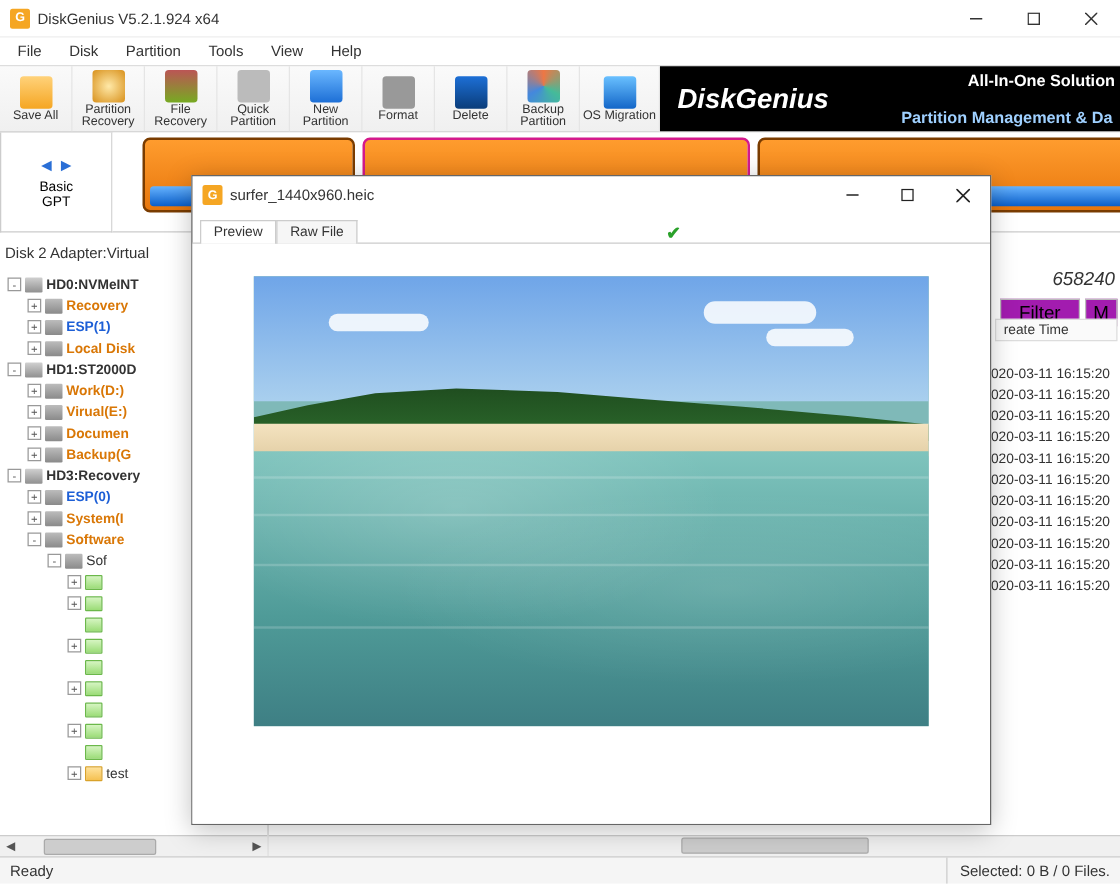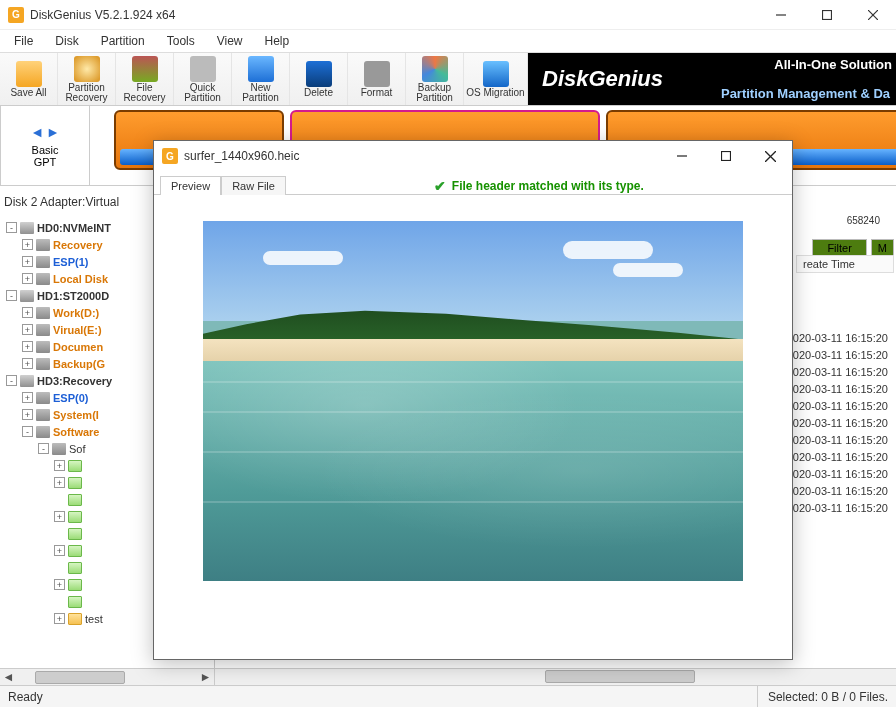--- a/index.html
+++ b/index.html
@@ -49,23 +49,23 @@
 .ttext { font-size:11px; color:#333;}
 .ttext.orange { color:#d97706; font-weight:bold;}
 .ttext.blue { color:#1d5fd6; font-weight:bold;}
 .ttext.bold { font-weight:bold;}
 .hscroll { position:absolute; left:0; right:0; bottom:0; height:17px; background:#f0f0f0; border-top:1px solid #ccc; display:flex; align-items:center;}
 .hscroll .thumb { margin-left:18px; width:90px; height:13px; background:#cdcdcd; border:1px solid #aaa; border-radius:2px;}
 .hscroll .arr { width:17px; height:17px; display:flex; align-items:center; justify-content:center; color:#555;}
 
 .main { flex:1; position:relative; background:#fff;}
 .filterrow { position:absolute; right:2px; top:24px; display:flex; gap:4px; height:22px;}
-.filterrow .btn { border:1px solid #bbb; background:#4d7c0f; padding:2px 14px; font-size:11px;}
+.filterrow .btn { border:1px solid #bbb; background:#a21caf; padding:2px 14px; font-size:15px;}
 .gridhead { position:absolute; right:2px; top:40px; height:18px; border:1px solid #ddd; background:#fafafa; font-size:11px; color:#333; padding:2px 6px;}
-.gridcell { position:absolute; right:2px; height:17px; font-size:11px; color:#333; padding:0 6px;margin-top:39px;}
+.gridcell { position:absolute; right:2px; height:17px; font-size:11px; color:#333; padding:0 6px;}
 .mainhscroll { position:absolute; left:0; right:0; bottom:0; height:17px; background:#f0f0f0; border-top:1px solid #ccc;}
 .mainhscroll .thumb { position:absolute; left:330px; width:150px; top:1px; height:13px; background:#cdcdcd; border:1px solid #aaa; border-radius:2px;}
 
 .statusbar { position:absolute; left:0; right:0; bottom:0; height:22px; border-top:1px solid #ccc; background:#f5f5f5; display:flex; align-items:center; padding:0 8px; font-size:11px; color:#333;}
 .statusbar .sp { flex:1;}
 .statusbar .right { border-left:1px solid #ccc; padding-left:10px; height:100%; display:flex; align-items:center;margin-left:40px;}
 
 
 .preview-window { position:absolute; left:153px; top:140px; width:640px; height:520px; background:#fff; border:1px solid #666; box-shadow:0 4px 20px rgba(0,0,0,0.25); display:flex; flex-direction:column;}
 .pw-title { height:30px; display:flex; align-items:center; padding:0 0 0 8px; }
@@ -146,26 +146,26 @@
       <div class="ticon" style="background:#bbb"></div>
       <div class="tlabel">Quick
 Partition</div>
     </div>
   <div class="tbtn">
       <div class="ticon" style="background:linear-gradient(#6ab7ff,#1d6fd6)"></div>
       <div class="tlabel">New
 Partition</div>
     </div>
   <div class="tbtn">
+      <div class="ticon" style="background:#999"></div>
+      <div class="tlabel">Format</div>
+    </div>
+  <div class="tbtn">
       <div class="ticon" style="background:linear-gradient(#1d6fd6,#0a3d7a)"></div>
       <div class="tlabel">Delete</div>
-    </div>
-  <div class="tbtn">
-      <div class="ticon" style="background:#999"></div>
-      <div class="tlabel">Format</div>
     </div>
   <div class="tbtn">
       <div class="ticon" style="background:conic-gradient(#e74,#4b9,#48d,#e74)"></div>
       <div class="tlabel">Backup
 Partition</div>
     </div>
   <div class="tbtn" style="width:64px">
       <div class="ticon" style="background:linear-gradient(#69c0ff,#1366c8)"></div>
       <div class="tlabel">OS Migration</div>
     </div>
@@ -332,21 +332,21 @@
       <div style="flex:1"></div>
       <div class="arr">►</div>
     </div>
   </div>
   <div class="main">
     <div class="filterrow">
       <div class="btn">Filter</div>
       <div class="btn" style="padding:2px 6px">M</div>
     </div>
     <div class="gridhead" style="width:98px;">reate Time</div>
-    <div style="position:absolute; right:16px; top:0; font-size:10px; color:#333;">658240</div>
+    <div style="position:absolute; right:4px; top:0; font-size:15px; color:#333;font-style:italic;">658240</div>
     <div id="grid-rows">
         <div class="gridcell" style="top: 78px;">020-03-11 16:15:20</div>
         <div class="gridcell" style="top: 95px;">020-03-11 16:15:20</div>
         <div class="gridcell" style="top: 112px;">020-03-11 16:15:20</div>
         <div class="gridcell" style="top: 129px;">020-03-11 16:15:20</div>
         <div class="gridcell" style="top: 146px;">020-03-11 16:15:20</div>
         <div class="gridcell" style="top: 163px;">020-03-11 16:15:20</div>
         <div class="gridcell" style="top: 180px;">020-03-11 16:15:20</div>
         <div class="gridcell" style="top: 197px;">020-03-11 16:15:20</div>
         <div class="gridcell" style="top: 214px;">020-03-11 16:15:20</div>
@@ -385,21 +385,20 @@
           <line x1="0" y1="0" x2="11" y2="11" stroke="#222" stroke-width="1.3"></line>
           <line x1="11" y1="0" x2="0" y2="11" stroke="#222" stroke-width="1.3"></line>
         </svg>
       </div>
   </div>
   <div class="pw-tabs">
     <div class="tab active">Preview</div>
     <div class="tab">Raw File</div>
     <div class="msg">
       <span class="chk">✔</span>
-      <span>File header matched with its type.</span>
     </div>
   </div>
   <div class="pw-body">
     <div class="img">
       <div class="sky"></div>
       <div class="cloud c1"></div>
         <div class="cloud c2"></div>
         <div class="cloud c3"></div>
       <div class="land"></div>
       <div class="beach"></div>

